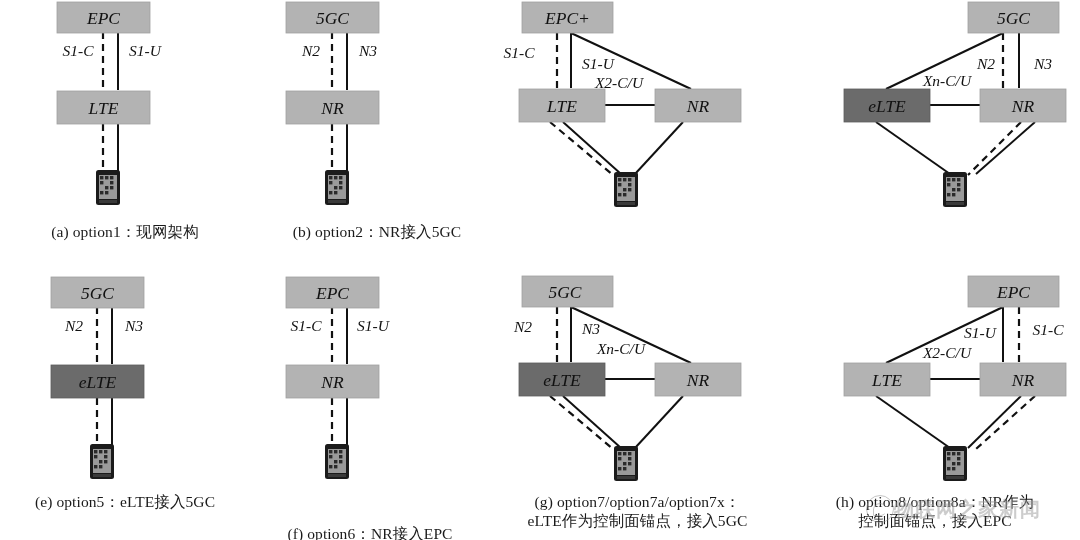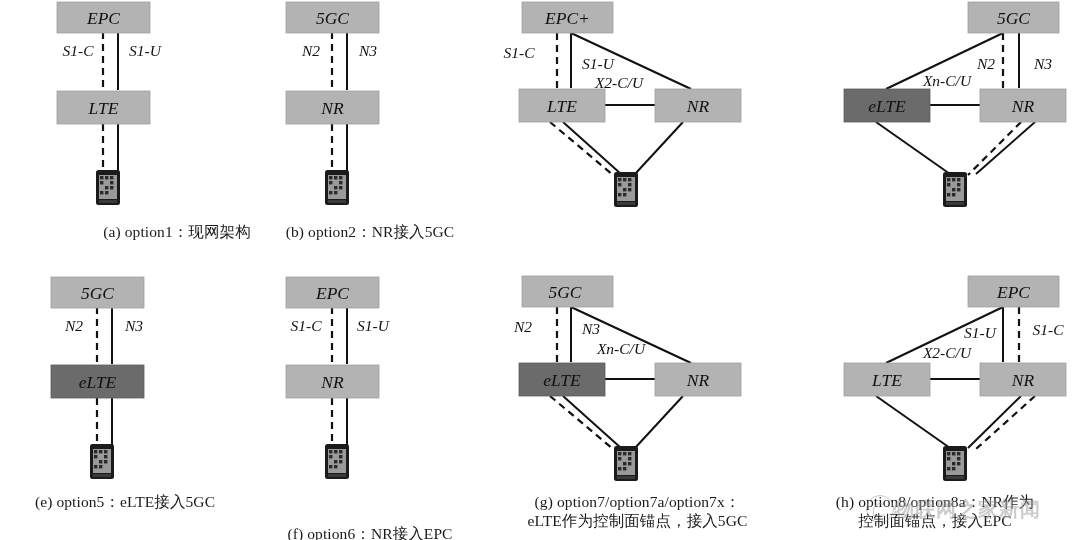--- a/index.html
+++ b/index.html
@@ -80,21 +80,21 @@
             <rect x="110" y="181" width="3.4" height="3.4"></rect>
           <rect x="105" y="186" width="3.4" height="3.4"></rect>
             <rect x="110" y="186" width="3.4" height="3.4"></rect>
           <rect x="100" y="191" width="3.4" height="3.4"></rect>
             <rect x="105" y="191" width="3.4" height="3.4"></rect>
         </g>
         <rect x="99" y="200" width="18" height="3" fill="#3a3a3a"></rect>
       </g>
     </svg>
   </div>
-  <div class="caption" style="left:16px;top:222px;width:250px;padding-left:36px;">(a) option1：现网架构</div>
+  <div class="caption" style="left:0;top:222px;width:250px;">(a) option1：现网架构</div>
 
   <div class="panel" style="left:245px;top:0;width:250px;height:215px;">
     <svg width="250" height="215" viewBox="0 0 250 215">
       <g>
         <line x1="87" y1="32" x2="87" y2="90" stroke="#111" stroke-width="2.2" stroke-dasharray="7,5"></line>
         <line x1="87" y1="124" x2="87" y2="171" stroke="#111" stroke-width="2.2" stroke-dasharray="7,5"></line>
       </g>
       <g>
         <line x1="102" y1="32" x2="102" y2="90" stroke="#111" stroke-width="2"></line>
         <line x1="102" y1="124" x2="102" y2="171" stroke="#111" stroke-width="2"></line>
@@ -116,21 +116,21 @@
             <rect x="94" y="181" width="3.4" height="3.4"></rect>
           <rect x="89" y="186" width="3.4" height="3.4"></rect>
             <rect x="94" y="186" width="3.4" height="3.4"></rect>
           <rect x="84" y="191" width="3.4" height="3.4"></rect>
             <rect x="89" y="191" width="3.4" height="3.4"></rect>
         </g>
         <rect x="83" y="200" width="18" height="3" fill="#3a3a3a"></rect>
       </g>
     </svg>
   </div>
-  <div class="caption" style="left:245px;top:222px;width:250px;">(b) option2：NR接入5GC</div>
+  <div class="caption" style="left:252px;top:222px;width:250px;">(b) option2：NR接入5GC</div>
 
   <div class="panel" style="left:495px;top:0;width:285px;height:215px;">
     <svg width="285" height="215" viewBox="0 0 285 215">
       <g>
         <line x1="62" y1="33" x2="62" y2="88" stroke="#111" stroke-width="2.2" stroke-dasharray="7,5"></line>
       </g>
       <g>
         <line x1="76" y1="33" x2="76" y2="88" stroke="#111" stroke-width="2"></line>
       </g>
       <g>

